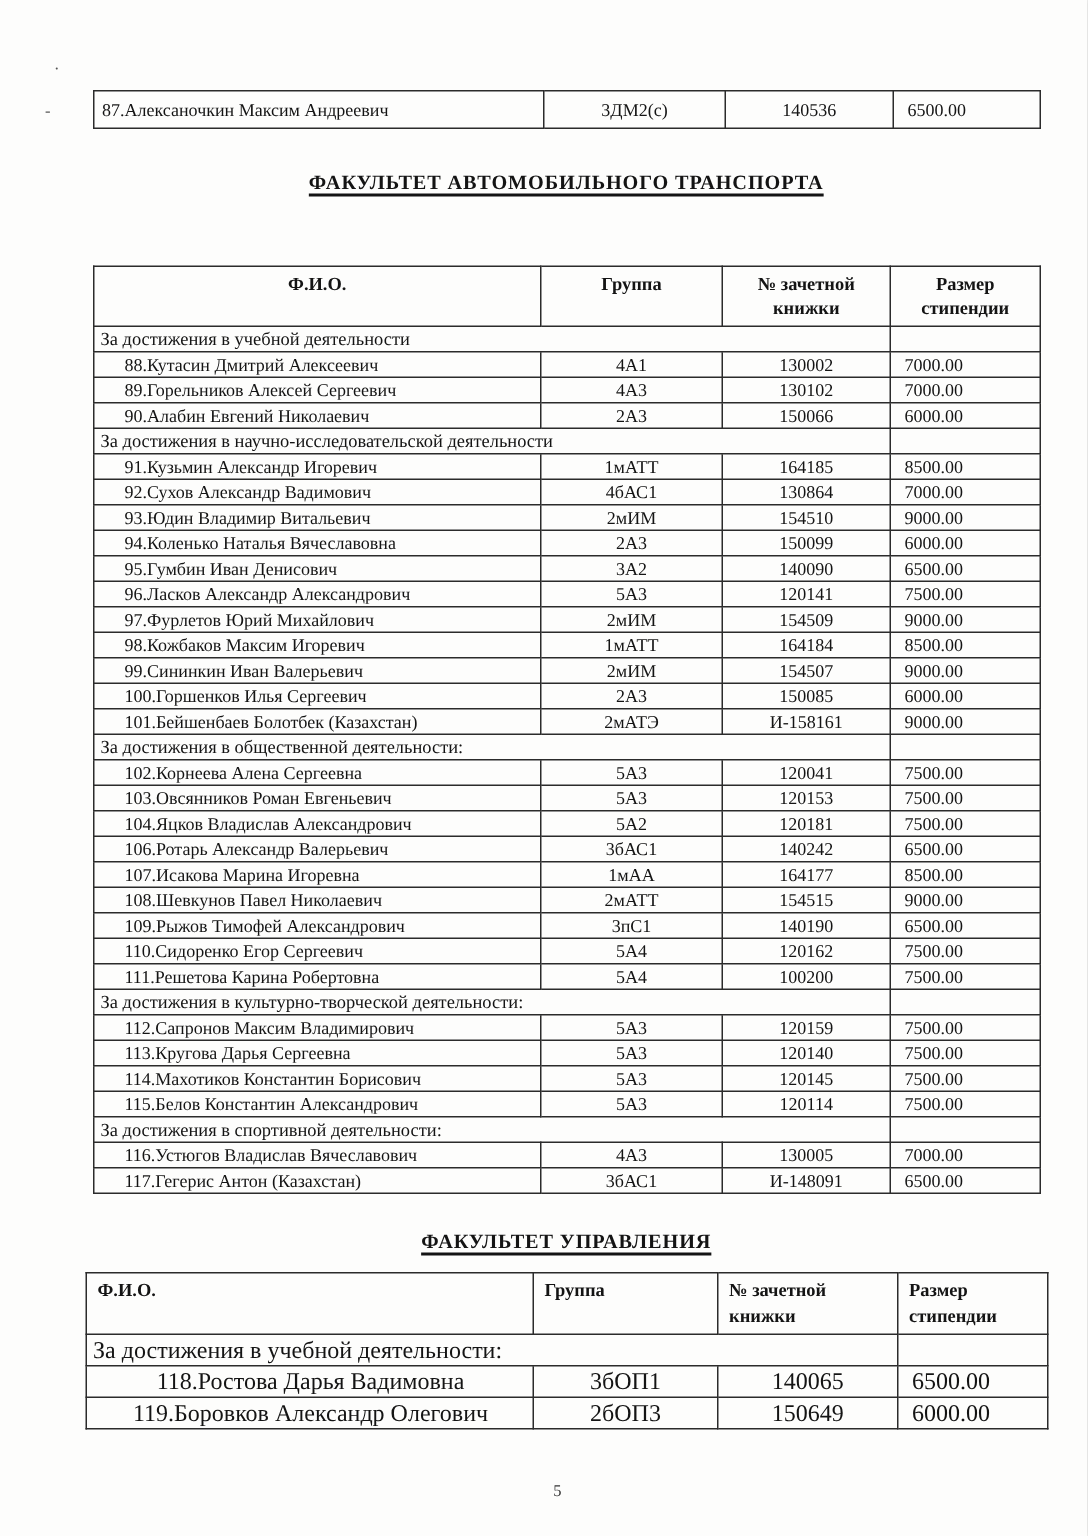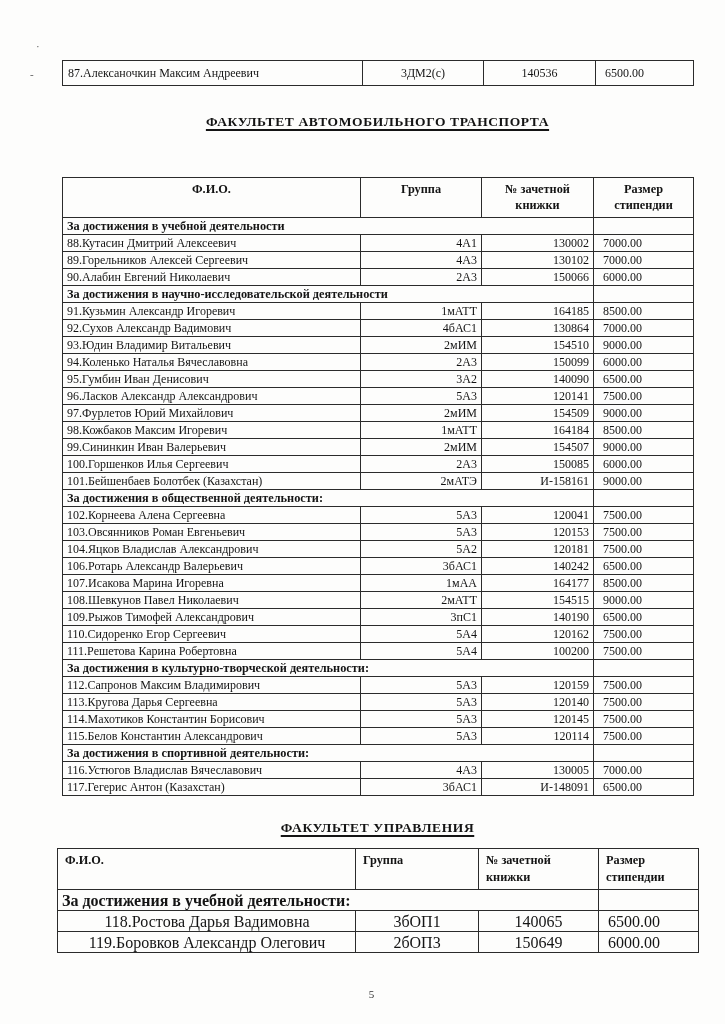--- a/index.html
+++ b/index.html
@@ -34,24 +34,24 @@
   .title-1{top:114px;}
   .title-2{top:820px;}
 
   
   .t1{position:absolute;left:62px;top:177px;width:631px;}
   .t1 td{font-size:12px;line-height:14px;padding:1px 4px;}
   .t1 .hdr td{
     font-weight:bold;text-align:center;vertical-align:top;
     font-size:12.3px;line-height:16px;padding:3px 2px 4px 2px;
   }
-  .t1 .c-name{text-align:left;padding-left:4px;}
-  .t1 .c-group,.t1 .c-book{text-align:right;}
+  .t1 .c-name{text-align:left;padding-left:20px;}
+  .t1 .c-group,.t1 .c-book{text-align:center;}
   .t1 .c-amount{text-align:left;padding-left:9px;}
-  td.section{font-weight:bold;text-align:left;padding-left:4px;font-size:12.3px;margin-left:40px;}
+  td.section{font-weight:normal;text-align:left;padding-left:4px;font-size:12.3px;margin-left:40px;}
 
   
   .t2{position:absolute;left:57px;top:848px;width:641px;}
   .t2 td{font-size:16px;line-height:17px;padding:1.5px 4px;}
   .t2 .hdr td{
     font-weight:bold;text-align:left;vertical-align:top;
     font-size:12.3px;line-height:17px;padding:3px 2px 3px 7px;
   }
   .t2 .c-name{text-align:center;padding-left:5px;}
   .t2 .c-group,.t2 .c-book{text-align:center;margin-top:28px;}

